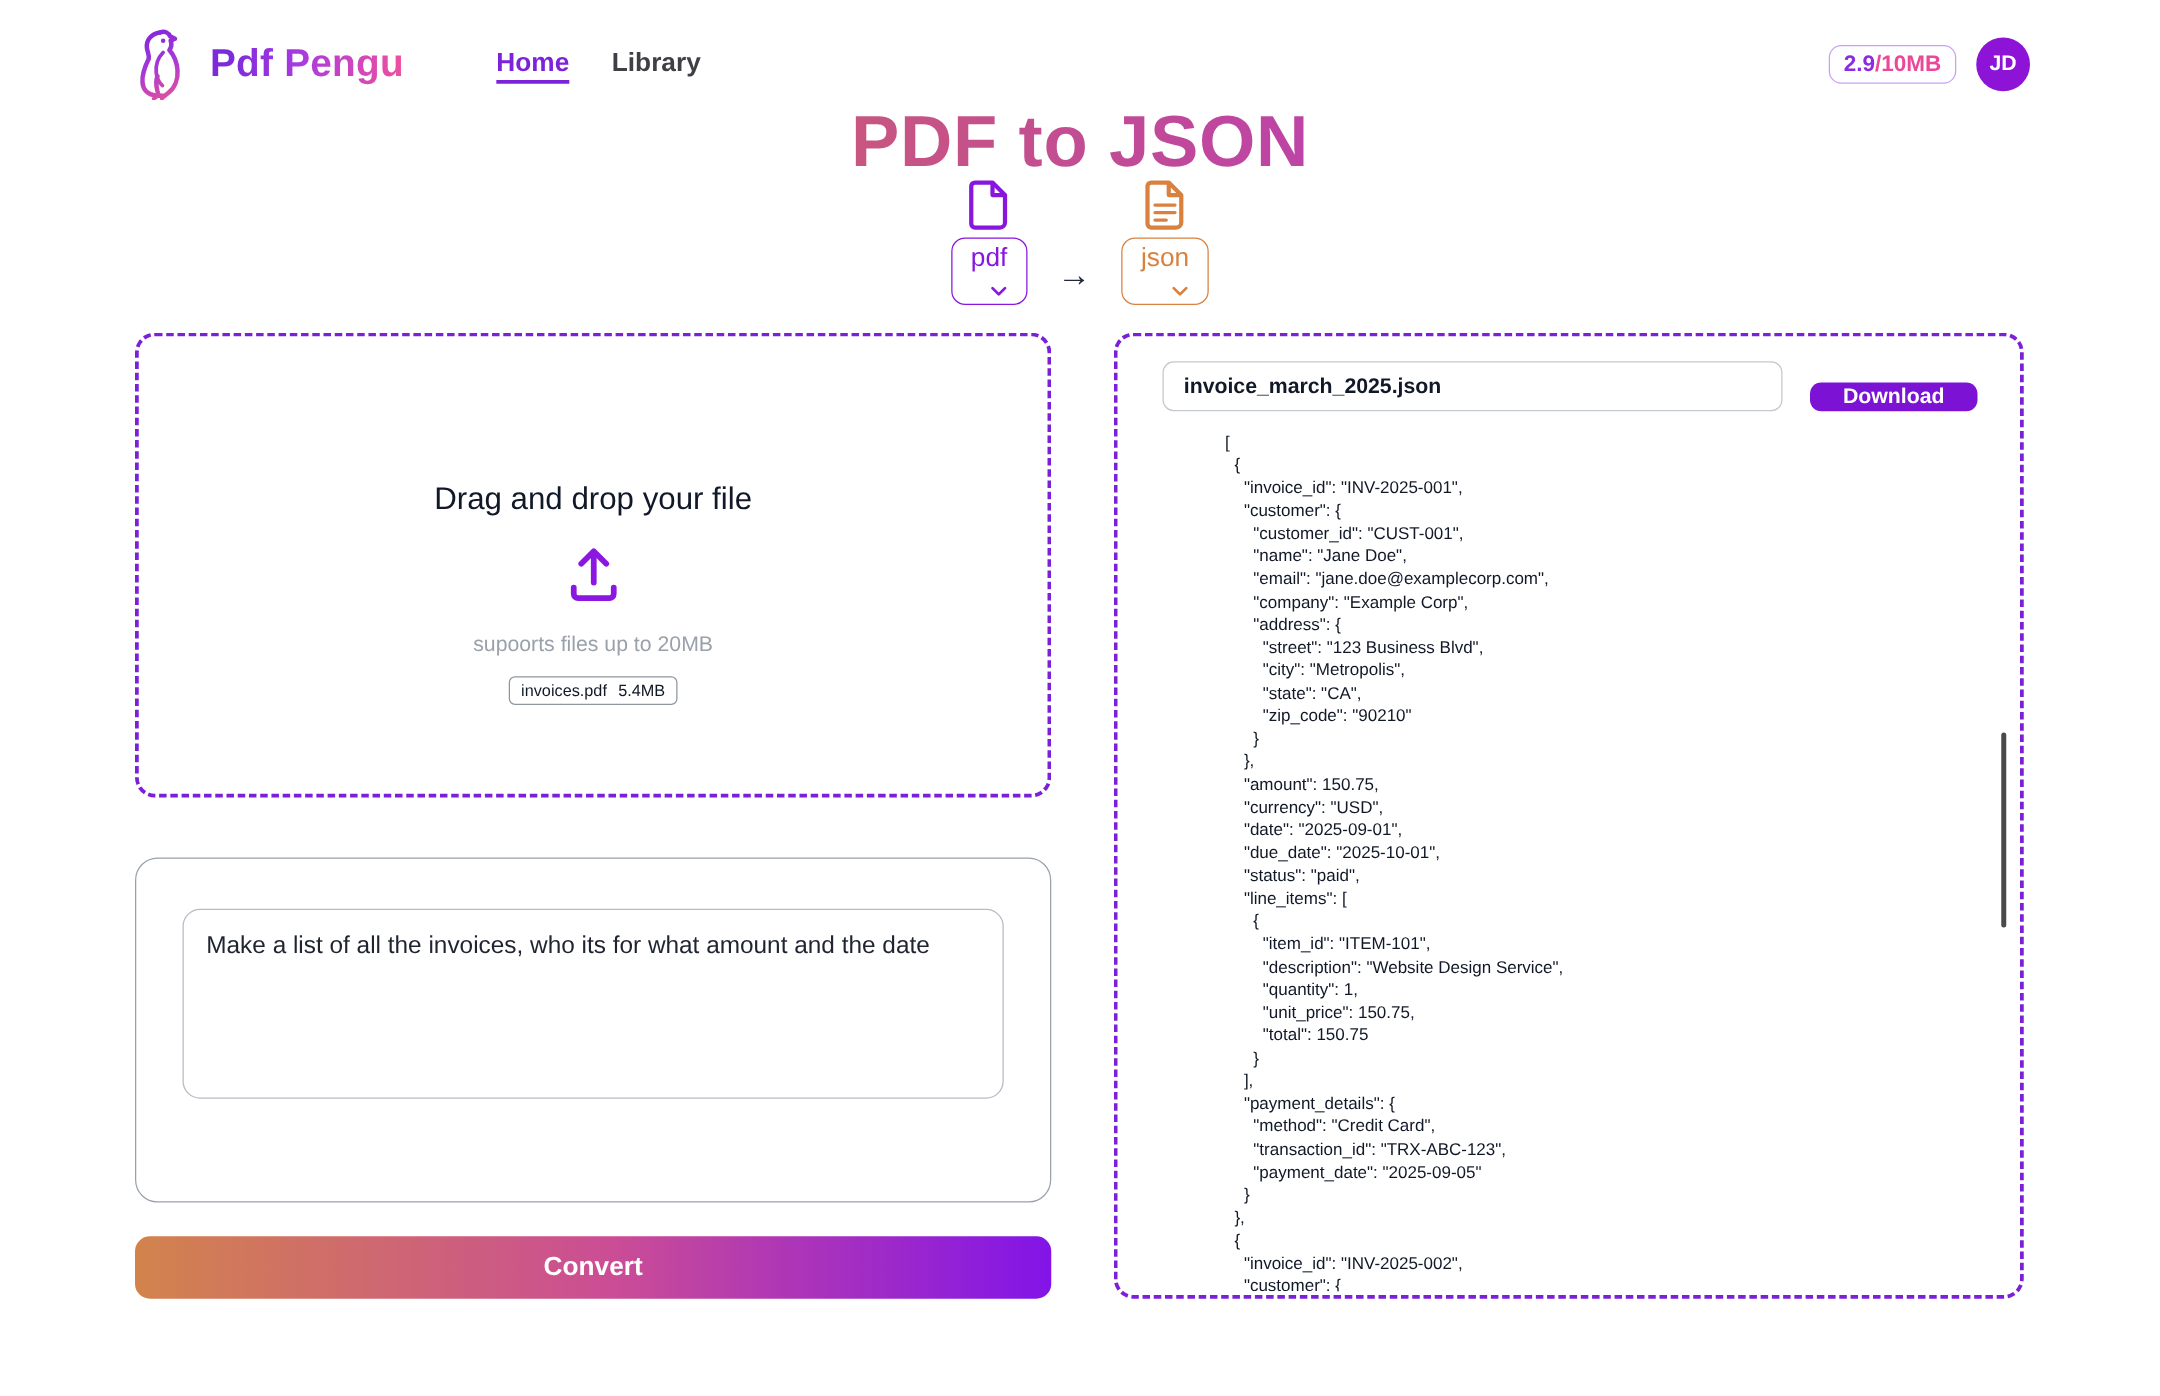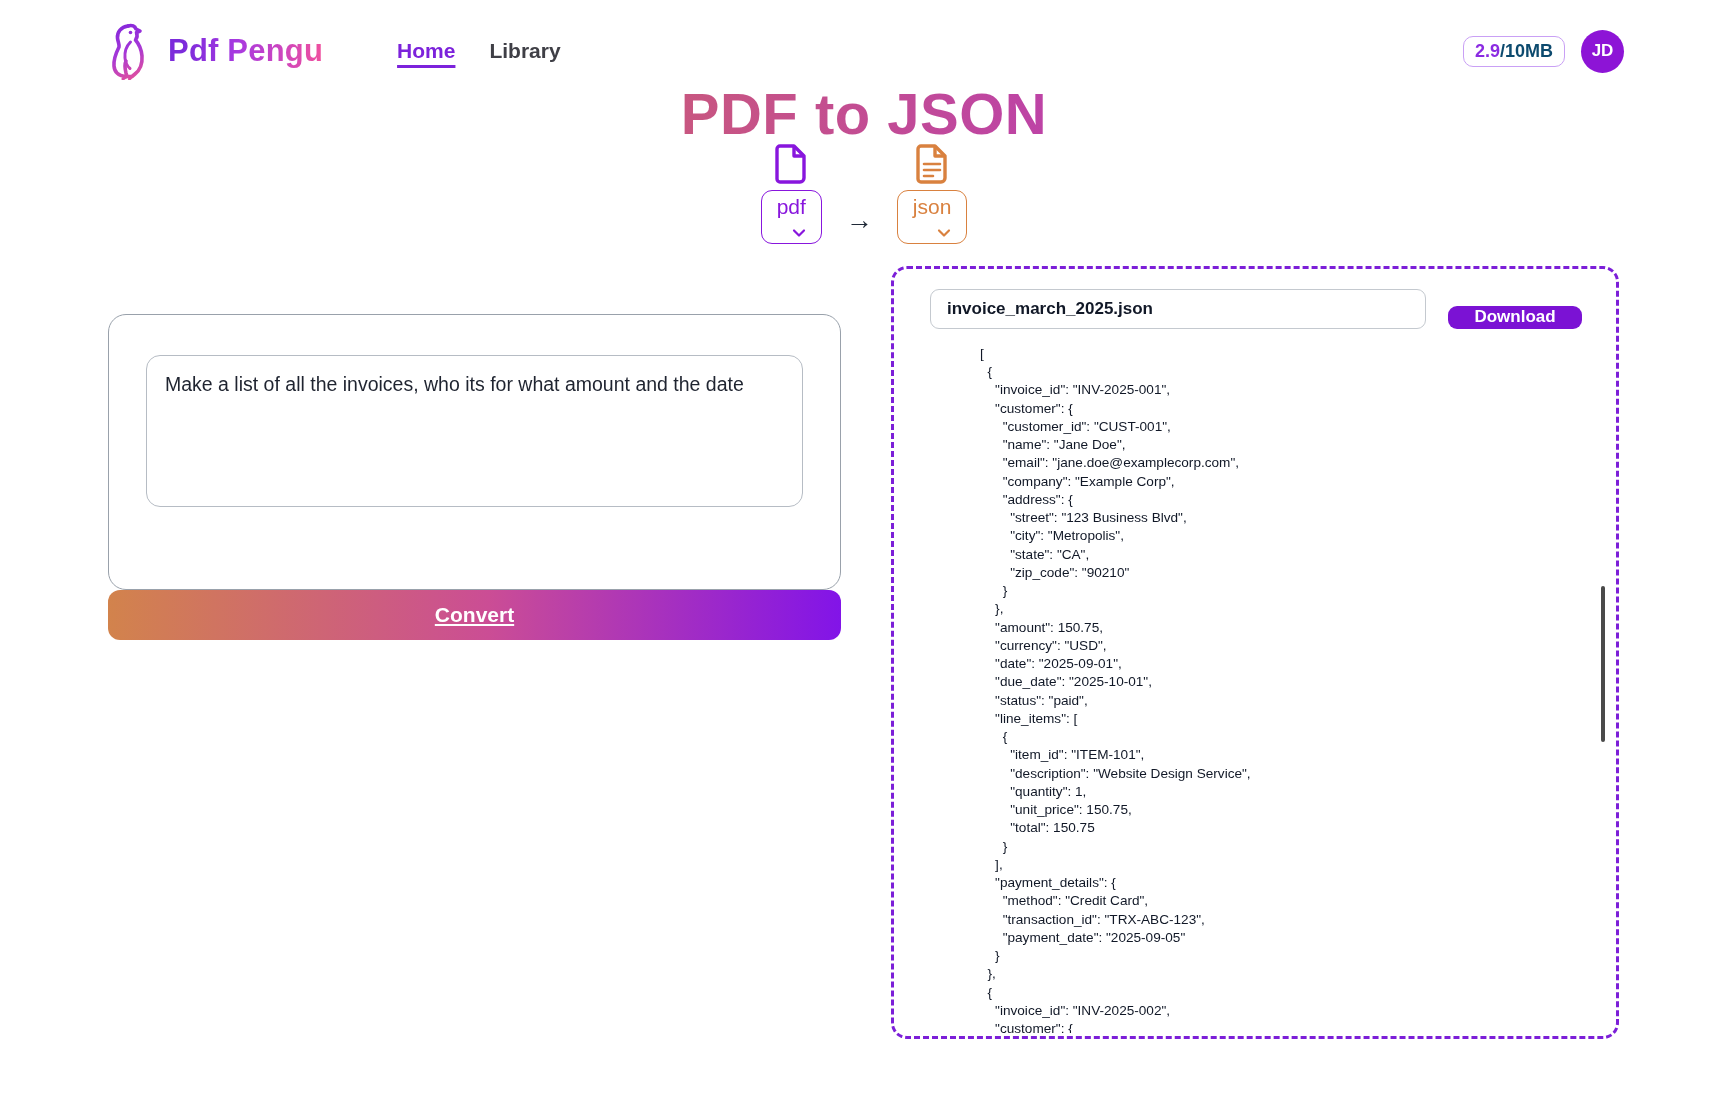--- a/index.html
+++ b/index.html
@@ -30,21 +30,21 @@
     color: #7c22db;
     text-decoration: underline; text-decoration-color: #7c22db;
     text-decoration-thickness: 2.5px; text-underline-offset: 7px;
   }
   .header-right { display: flex; align-items: center; gap: 16px; }
   .usage-badge {
     border: 1.6px solid #c9a0f5; border-radius: 10px;
     padding: 4px 11px; font-size: 18px; font-weight: 600; background: #fff;
   }
   .usage-used { color: #8b2be2; }
-  .usage-total { color: #0c4a6e; }
+  .usage-total { color: #ec4899; }
   .avatar {
     width: 43px; height: 43px; border-radius: 50%;
     background: #8d14d6; color: #ffffff; font-weight: 700; font-size: 17px;
     display: flex; align-items: center; justify-content: center; cursor: pointer;
   }
 
   
   .page-title {
     text-align: center; font-size: 58px; font-weight: 800; letter-spacing: .5px;
     background: linear-gradient(90deg, #d1784b 0%, #ca5a78 35%, #bb3fae 65%, #8e13ee 100%);
@@ -95,24 +95,24 @@
   }
   .customize-heading { font-size: 23px; font-weight: 600; color: #111827; }
   .customize-textarea {
     margin-top: 16px; width: 100%; height: 152px;
     border: 1.6px solid #b6bcc4; border-radius: 14px;
     padding: 15px 18px; font-size: 19.5px; line-height: 1.38; color: #1f2430;
     font-family: "Liberation Sans", sans-serif; resize: none; outline: none;
     background: #fff;
   }
   .convert-button {
-    width: 100%; height: 50px; border: none; border-radius: 12px;
+    margin-top: 27px; width: 100%; height: 50px; border: none; border-radius: 12px;
     background: linear-gradient(90deg, #d2834c 0%, #cb4d95 52%, #8214e8 100%);
     color: #ffffff; font-size: 21px; font-weight: 700;
-    font-family: "Liberation Sans", sans-serif; cursor: pointer; text-decoration: underline;
+    font-family: "Liberation Sans", sans-serif; cursor: pointer;
   }
 
   
   .output-panel {
     height: 773px; border: 3px dashed #7c1fd8; border-radius: 16px;
     position: relative; padding: 20px 34px 0 36px; background: #fff;
   }
   .output-topbar { display: flex; align-items: flex-end; gap: 22px; }
   .filename-input {
     flex: 1; height: 40px; border: 1.5px solid #c4c9cf; border-radius: 9px;
@@ -210,20 +210,35 @@
               <path d="M2 2.5 L7 7.5 L12 2.5" stroke="#d9813f" stroke-width="2.2" stroke-linecap="round" stroke-linejoin="round"></path>
             </svg>
         </span>
       </div>
     </div>
   </div>
 
   <div class="main">
 
     <div>
+      <div class="dropzone">
+        <div class="dropzone-headline">Drag and drop your file</div>
+        <div class="upload-icon-wrap">
+          <svg width="48" height="46" viewBox="0 0 48 46" fill="none">
+            <path d="M24 30 V6" stroke="#8b17e0" stroke-width="4.6" stroke-linecap="round"></path>
+            <path d="M14 15 L24 5 L34 15" stroke="#8b17e0" stroke-width="4.6" stroke-linecap="round" stroke-linejoin="round"></path>
+            <path d="M8 34 V39 A3.5 3.5 0 0 0 11.5 42.5 H36.5 A3.5 3.5 0 0 0 40 39 V34" stroke="#8b17e0" stroke-width="4.6" stroke-linecap="round" stroke-linejoin="round"></path>
+          </svg>
+        </div>
+        <div class="dropzone-note">supoorts files up to 20MB</div>
+        <div class="file-chip">
+          <span>invoices.pdf</span>
+          <span>5.4MB</span>
+        </div>
+      </div>
 
       <div class="customize-card">
         <textarea class="customize-textarea" style="">Make a list of all the invoices, who its for what amount and the date</textarea>
       </div>
 
       <button class="convert-button">Convert</button>
     </div>
 
     <div class="output-panel">
       <div class="output-topbar">

